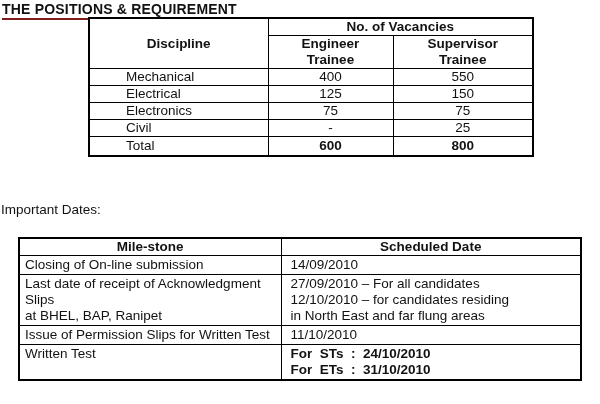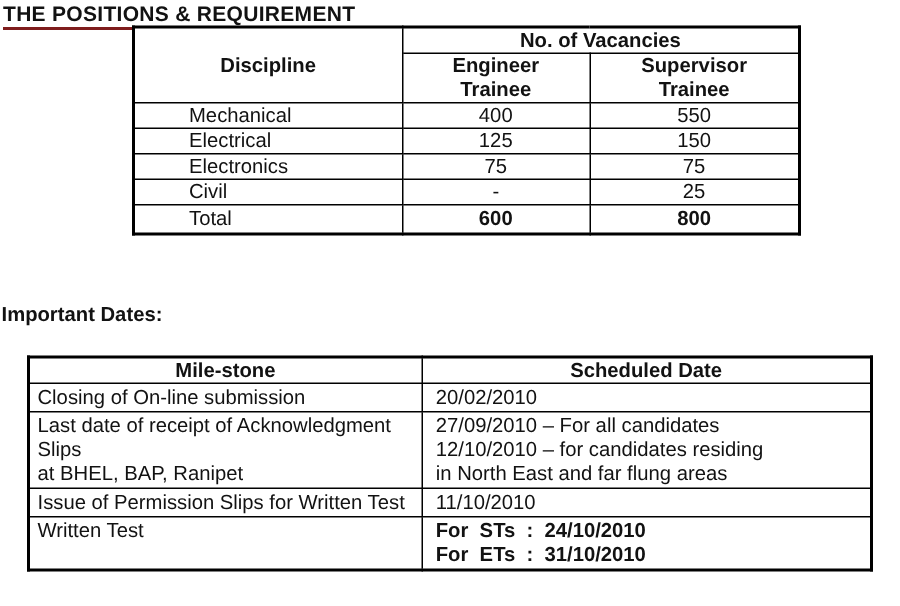--- a/index.html
+++ b/index.html
@@ -12,21 +12,21 @@
     overflow: hidden;
   }
   .h-title {
     position: absolute; left: 2px; top: 1px;
     font-size: 14px; font-weight: bold; letter-spacing: 0.2px;
     border-bottom: 2px solid #7f1d1d; padding-bottom: 1px;
     display: inline-block;
   }
   .h-dates {
     position: absolute; left: 1px; top: 202px;
-    font-size: 13.5px; font-weight: bold;
+    font-size: 13.5px; font-weight: normal;
   }
   table {
     position: absolute;
     border-collapse: collapse;
     table-layout: fixed;
     background: #fff;
     border: 2px solid #000;
   }
   th, td {
     border: 1.5px solid #000;
@@ -122,21 +122,21 @@
     <col style="width:262px">
       <col style="width:300px">
   </colgroup>
   <tbody>
     <tr class="head-row">
       <th>Mile-stone</th>
       <th>Scheduled Date</th>
     </tr>
     <tr class="rh18">
       <td class="milestone">Closing of On-line submission</td>
-      <td class="sched">20/02/2010</td>
+      <td class="sched">14/09/2010</td>
     </tr>
     <tr class="rh49">
       <td class="milestone">Last date of receipt of Acknowledgment Slips
 at BHEL, BAP, Ranipet</td>
       <td class="sched">27/09/2010 – For all candidates
 12/10/2010 – for candidates residing
 in North East and far flung areas</td>
     </tr>
     <tr class="rh18">
       <td class="milestone">Issue of Permission Slips for Written Test</td>

